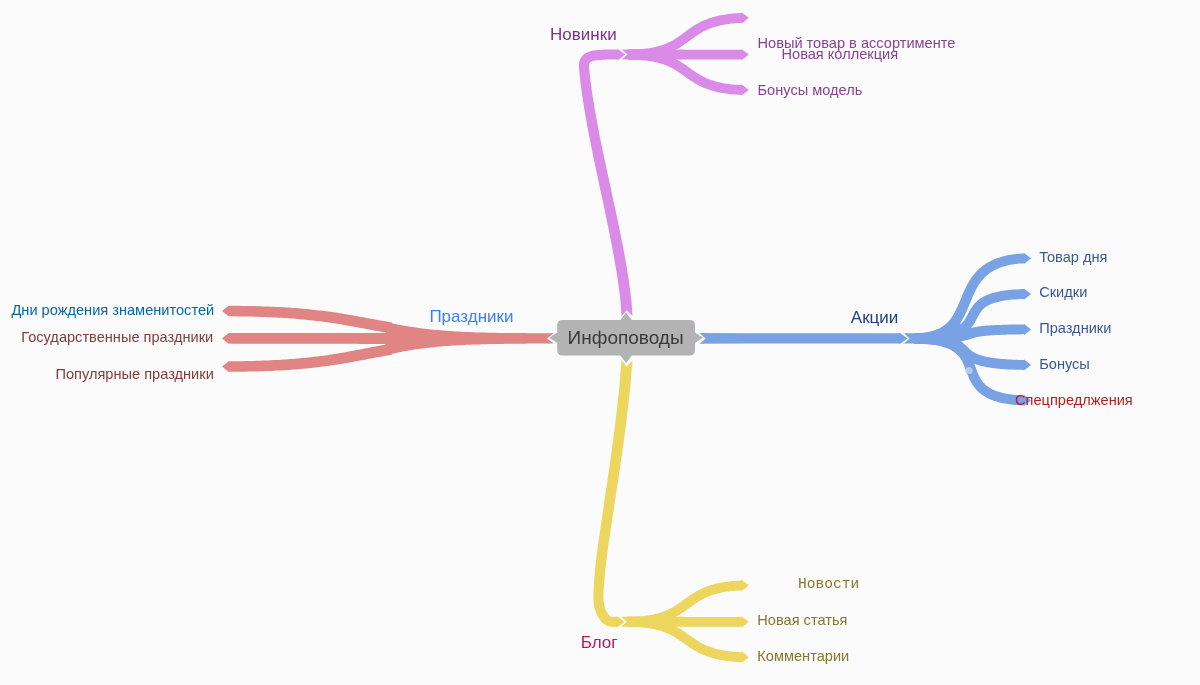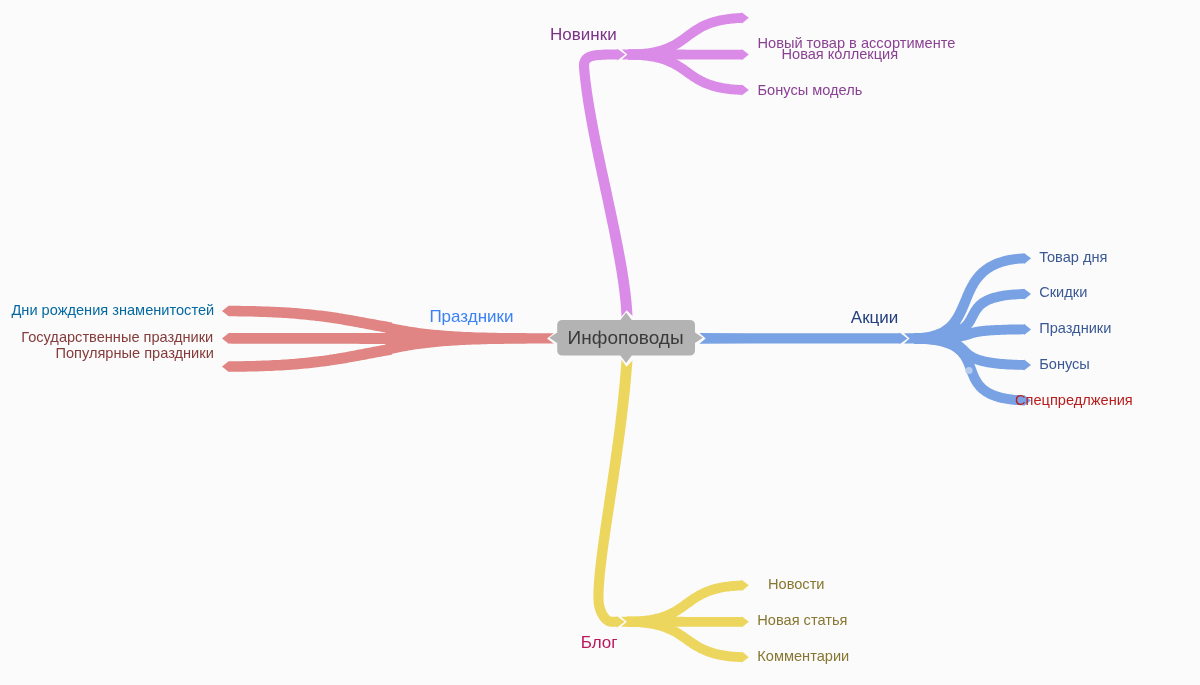--- a/index.html
+++ b/index.html
@@ -49,25 +49,25 @@
 <circle cx="969" cy="370.5" r="3.6" fill="#B4CBEE"></circle>
 <path d="M562.2 319.9L620.4 319.9L626.1 312.6L631.8 319.9L690.0 319.9A5 5 0 0 1 695.0 324.9L695.0 332.6L702.9 337.8L695.0 342.9L695.0 350.6A5 5 0 0 1 690.0 355.6L631.8 355.6L626.1 362.9L620.4 355.6L562.2 355.6A5 5 0 0 1 557.2 350.6L557.2 342.9L549.3 337.8L557.2 332.6L557.2 324.9A5 5 0 0 1 562.2 319.9Z" fill="#B3B3B3"></path>
 </svg>
 <div class="rootlbl" style="left:567.6px;top:328.3px;">Инфоповоды</div>
 <div class="bl" style="left:429.4px;top:308.1px;color:#3b82f6;">Праздники</div>
 <div class="bl" style="left:850.8px;top:308.6px;color:#24407F;">Акции</div>
 <div class="bl" style="left:550.1px;top:26.1px;color:#7D3189;">Новинки</div>
 <div class="bl" style="left:580.8px;top:633.5px;color:#be185d;">Блог</div>
 <div class="lbl" style="right:985.8px;top:303.1px;color:#0369a1;">Дни рождения знаменитостей</div>
 <div class="lbl" style="right:986.8px;top:330.3px;color:#843B3A;">Государственные праздники</div>
-<div class="lbl" style="right:986.2px;top:346px;color:#843B3A;">Популярные праздники</div>
+<div class="lbl" style="right:986.2px;top:367px;color:#843B3A;">Популярные праздники</div>
 <div class="lbl" style="left:1039.2px;top:249.5px;color:#3A5894;">Товар дня</div>
 <div class="lbl" style="left:1039.2px;top:285.1px;color:#3A5894;">Скидки</div>
 <div class="lbl" style="left:1039.2px;top:321.2px;color:#3A5894;">Праздники</div>
 <div class="lbl" style="left:1039.2px;top:357.2px;color:#3A5894;">Бонусы</div>
 <div class="lbl" style="left:1015px;top:392.8px;color:#b91c1c;">Спецпредлжения</div>
 <div class="lbl" style="left:757.5px;top:10px;color:#8A4093;margin-top:26px;">Новый товар в ассортименте</div>
 <div class="lbl" style="left:757.5px;top:46.5px;color:#8A4093;padding-left:24px;">Новая коллекция</div>
 <div class="lbl" style="left:757.5px;top:82.6px;color:#8A4093;">Бонусы модель</div>
-<div class="lbl" style="left:768px;top:576.8px;color:#87762F;">Новости</div>
+<div class="lbl" style="left:798px;top:576.8px;color:#87762F;font-family:Liberation Mono, monospace;">Новости</div>
 <div class="lbl" style="left:757.3px;top:613px;color:#87762F;">Новая статья</div>
 <div class="lbl" style="left:757.3px;top:649px;color:#87762F;">Комментарии</div>
 </div>
 
 </body></html>

